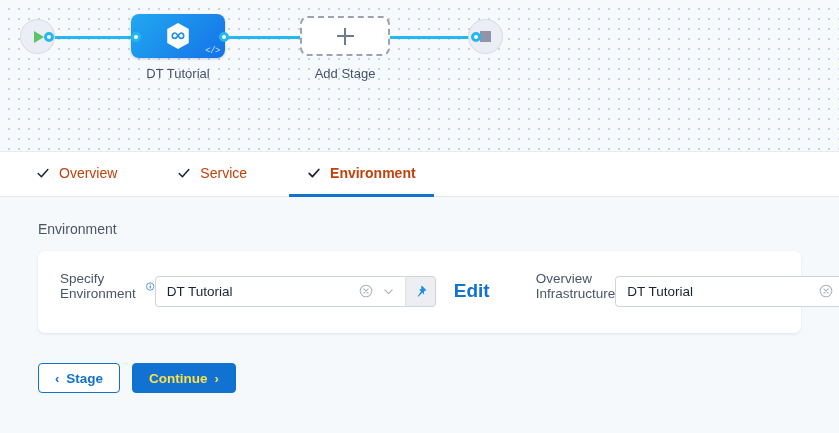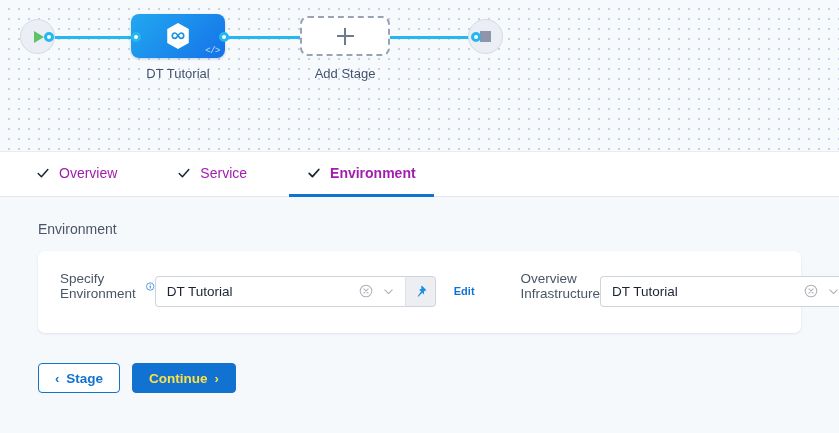--- a/index.html
+++ b/index.html
@@ -120,21 +120,21 @@
     background: #ffffff;
     border-bottom: 1px solid #e3e8ee;
     display: flex;
     align-items: stretch;
     padding-left: 18px;
   }
   .tab {
     display: flex; align-items: center; gap: 9px;
     padding: 0 18px;
     font-size: 14px;
-    color: #a21caf;
+    color: #c2410c;
     cursor: pointer;
     border-bottom: 3px solid transparent;
     margin-bottom: -1px;
   }
   .tab + .tab { margin-left: 24px; }
   .tab.active { font-weight: bold; border-bottom-color: #1272d1; }
   .tick { width: 14px; height: 14px; flex: none; }
 
   
   .content {
@@ -192,21 +192,21 @@
     width: 31px; height: 31px;
     background: #eceef1;
     border: 1px solid #ced4dc;
     border-left: 1px solid #dde1e7;
     border-radius: 0 4px 4px 0;
     display: flex; align-items: center; justify-content: center;
     cursor: pointer;
   }
   .pin-icon { width: 15px; height: 15px; }
   .edit-link {
-    font-size: 11px;
+    font-size: 19px;
     color: #1272d1;
     font-weight: bold;
     cursor: pointer;
   }
 
   
   .footer { display: flex; gap: 12px; margin-top: 30px; }
   .btn {
     height: 30px;
     border-radius: 4px;

